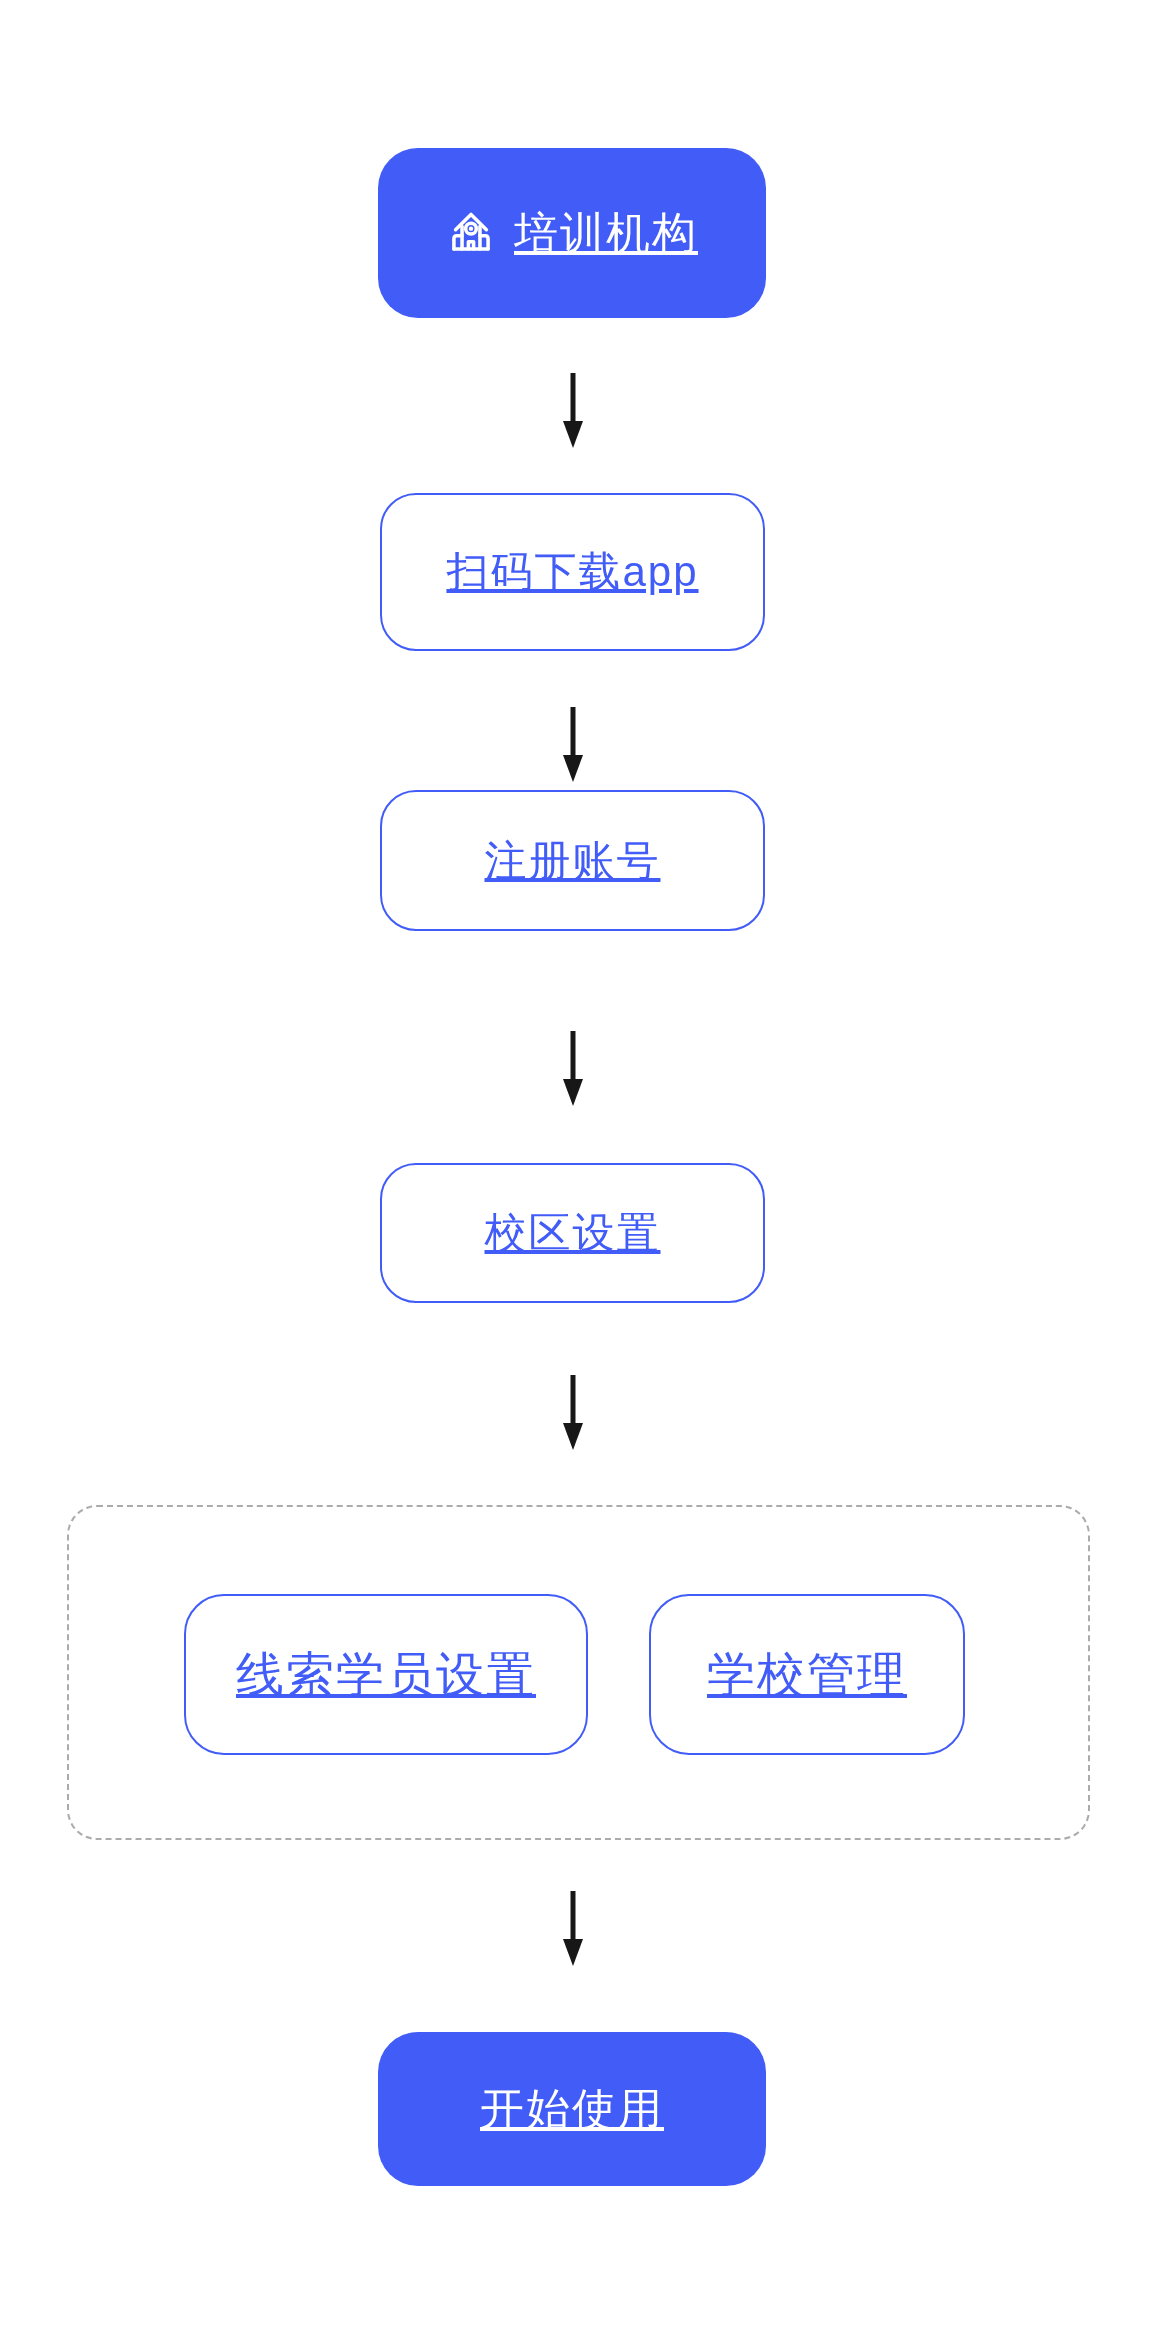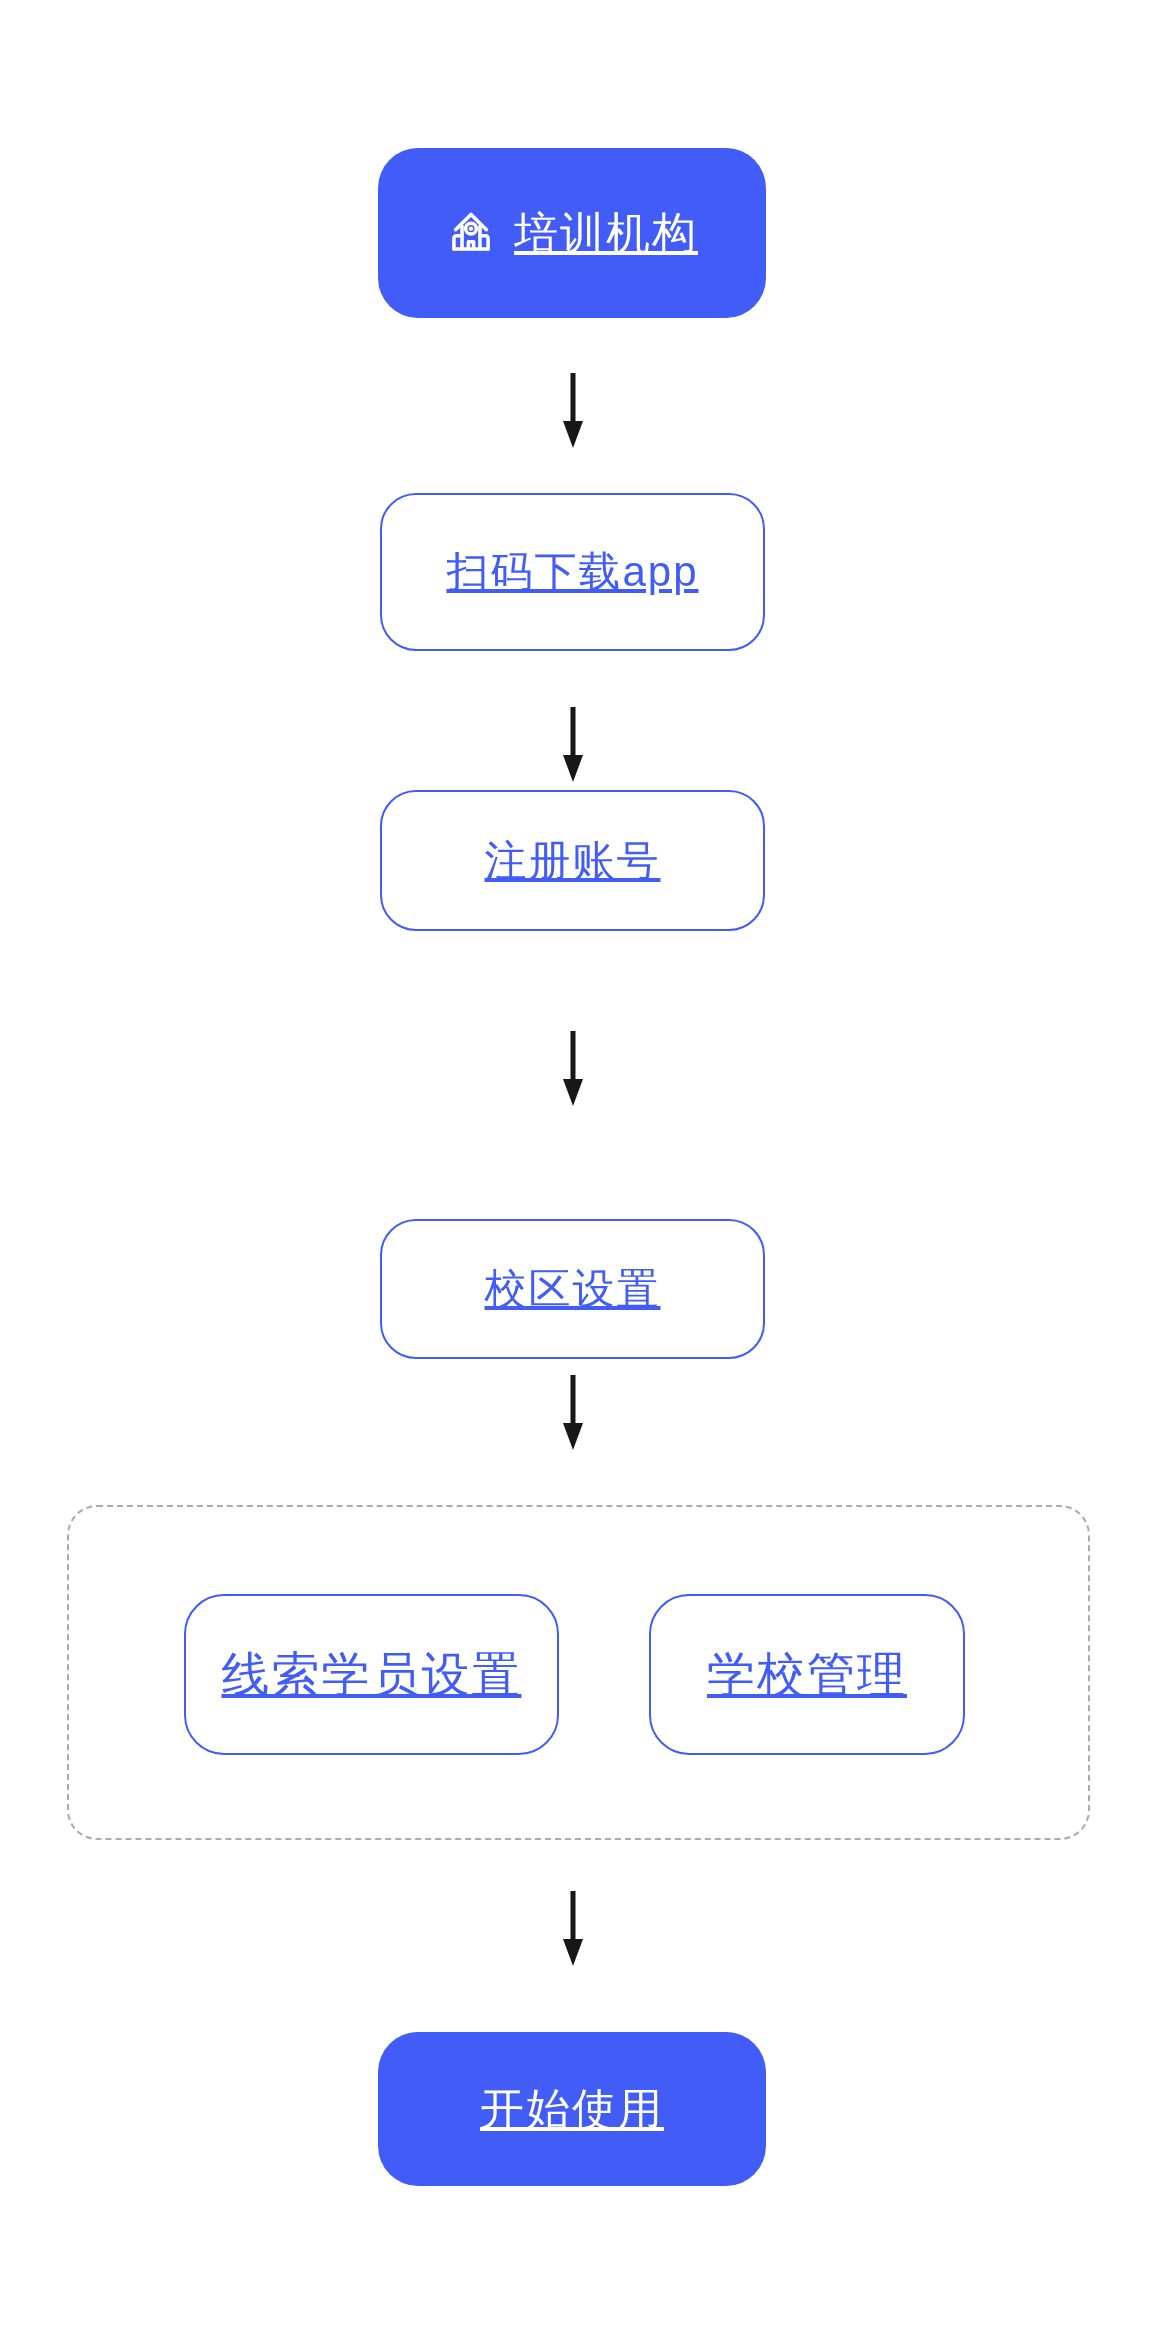--- a/index.html
+++ b/index.html
@@ -41,21 +41,21 @@
     border: 2px solid var(--accent);
     color: var(--accent);
     border-radius: 36px;
     font-size: 42px;
     font-weight: 500;
   }
   #node-start { left: 378px; top: 148px;  width: 388px; height: 170px; gap: 18px; }
   #node-end   { left: 378px; top: 2032px; width: 388px; height: 154px; }
   #node-step-1 { left: 380px; top: 493px;  width: 385px; height: 158px; }
   #node-step-2 { left: 380px; top: 790px;  width: 385px; height: 141px; }
-  #node-step-3 { left: 380px; top: 1219px; width: 385px; height: 140px; }
+  #node-step-3 { left: 380px; top: 1163px; width: 385px; height: 140px; }
 
   .arrow {
     position: absolute;
     left: 562px;
     width: 22px;
     height: 76px;
     color: var(--arrow);
   }
   #arrow-1 { top: 372px; }
   #arrow-2 { top: 706px; }
@@ -71,21 +71,21 @@
     border-radius: 30px;
     background: var(--bg);
   }
   .group-item {
     position: absolute;
     top: 87px;
     height: 161px;
     border-radius: 40px;
     font-size: 48px;
   }
-  #group-item-1 { left: 115px; width: 375px; text-align: center; }
+  #group-item-1 { left: 115px; width: 404px; text-align: center; }
   #group-item-2 { left: 580px; width: 316px; text-align: center; }
 
   .icon-wrap { display: flex; align-items: center; justify-content: center; }
   .school-icon { width: 50px; height: 50px; display: block; }
 </style>
 </head>
 <body>
 
 <div id="canvas">
 

